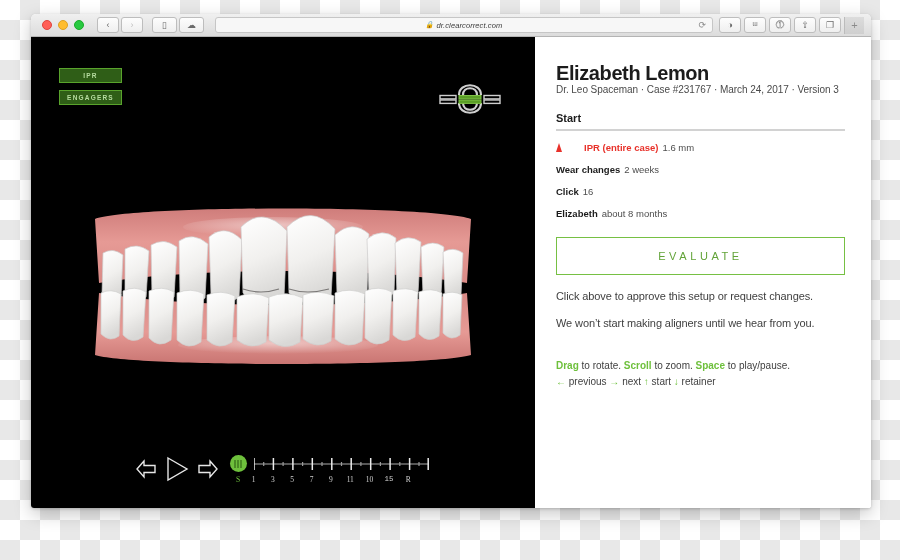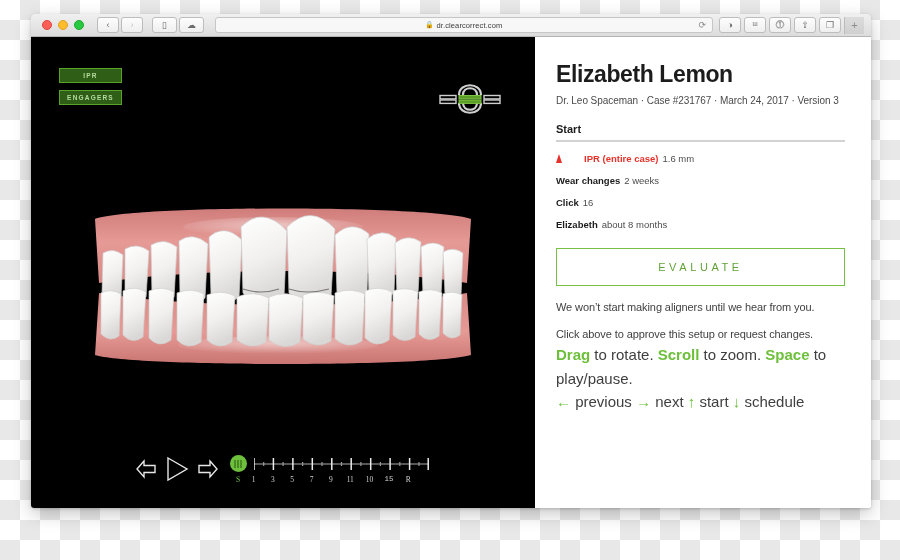--- a/index.html
+++ b/index.html
@@ -62,21 +62,21 @@
     height: 16px;
     margin: 0 6px 0 2px;
     background: #f7f7f7;
     border: 1px solid #c6c6c6;
     border-radius: 3px;
     display: flex; align-items: center; justify-content: center;
     position: relative;
   }
   #address-text {
     font-size: 7.5px; color: #3b3b3b; letter-spacing: 0.1px;
-    display: flex; align-items: center; gap: 2px;
+    display: flex; align-items: center; gap: 2px; font-style: italic;
   }
   .lock-ico { font-size: 7px; color: #555; }
   #reload-ico {
     position: absolute; right: 6px; top: 50%; transform: translateY(-50%);
     font-size: 9px; color: #8a8a8a;
   }
   .right-tools { display: flex; gap: 3px; align-items: center; }
   #newtab-btn {
     width: 20px; height: 17px;
     background: linear-gradient(to bottom,#dcdcdc,#cfcfcf);
@@ -150,25 +150,25 @@
   }
   .tick-label.start { color: #6ec03c; }
 
   
   #detail-panel {
     width: 336px; height: 471px;
     background: #fff;
     padding: 25px 26px 0 21px;
   }
   #patient-name {
-    font-size: 23px; font-weight: bold; color: #1c1c1c;
+    font-size: 20px; font-weight: bold; color: #1c1c1c;
     letter-spacing: -0.4px; line-height: 1.1;
   }
   #case-meta {
-    font-size: 10px; color: #4a4a4a; margin-top: 8px; letter-spacing: -0.05px;
+    font-size: 10px; color: #4a4a4a; margin-top: 0; letter-spacing: -0.05px;
   }
   #stage-heading {
     font-size: 11px; font-weight: bold; color: #1c1c1c;
     margin-top: 17px;
   }
   #stage-rule {
     height: 2px; background: #d2d2d2; margin-top: 5px; width: 100%;
   }
   .stat-row {
     font-size: 9.5px; color: #4d4d4d; margin-top: 11px;
@@ -194,21 +194,21 @@
     display: flex; align-items: center; justify-content: center;
     color: #62a338;
     font-size: 11px;
     letter-spacing: 3.6px;
     background: #fff;
     cursor: pointer;
   }
   .note {
     font-size: 11px; color: #3f3f3f; margin-top: 15px; letter-spacing: -0.1px;
   }
-  #hints-block { margin-top: 3px; font-size: 15px; color: #3f3f3f; line-height: 1.55; }
+  #hints-block { margin-top: 29px; font-size: 10px; color: #3f3f3f; line-height: 1.55; }
   .hint-key { color: #6ec03c; font-weight: bold; }
   .arrow-key { color: #6ec03c; }
 </style>
 </head>
 <body>
 
 <div id="browser-window">
 
   <div id="browser-toolbar">
     <div class="traffic-lights">
@@ -421,27 +421,27 @@
         <span class="v">16</span>
       </div>
 
       <div class="stat-row">
         <span class="k">Elizabeth</span>
         <span class="v">about 8 months</span>
       </div>
 
       <div id="evaluate-button">EVALUATE</div>
 
+      <div class="note">Click above to approve this setup or request changes.</div>
       <div class="note">We won’t start making aligners until we hear from you.</div>
-      <div class="note">Click above to approve this setup or request changes.</div>
 
       <div id="hints-block">
         <div>
           <span class="hint-key">Drag</span><span> to rotate. </span><span class="hint-key">Scroll</span><span> to zoom. </span><span class="hint-key">Space</span><span> to play/pause.</span>
         </div>
         <div>
-          <span class="arrow-key">←</span><span> previous </span><span class="arrow-key">→</span><span> next </span><span class="arrow-key">↑</span><span> start </span><span class="arrow-key">↓</span><span> schedule</span>
+          <span class="arrow-key">←</span><span> previous </span><span class="arrow-key">→</span><span> next </span><span class="arrow-key">↑</span><span> start </span><span class="arrow-key">↓</span><span> retainer</span>
         </div>
       </div>
     </div>
 
   </div>
 </div>
 
 </body></html>

